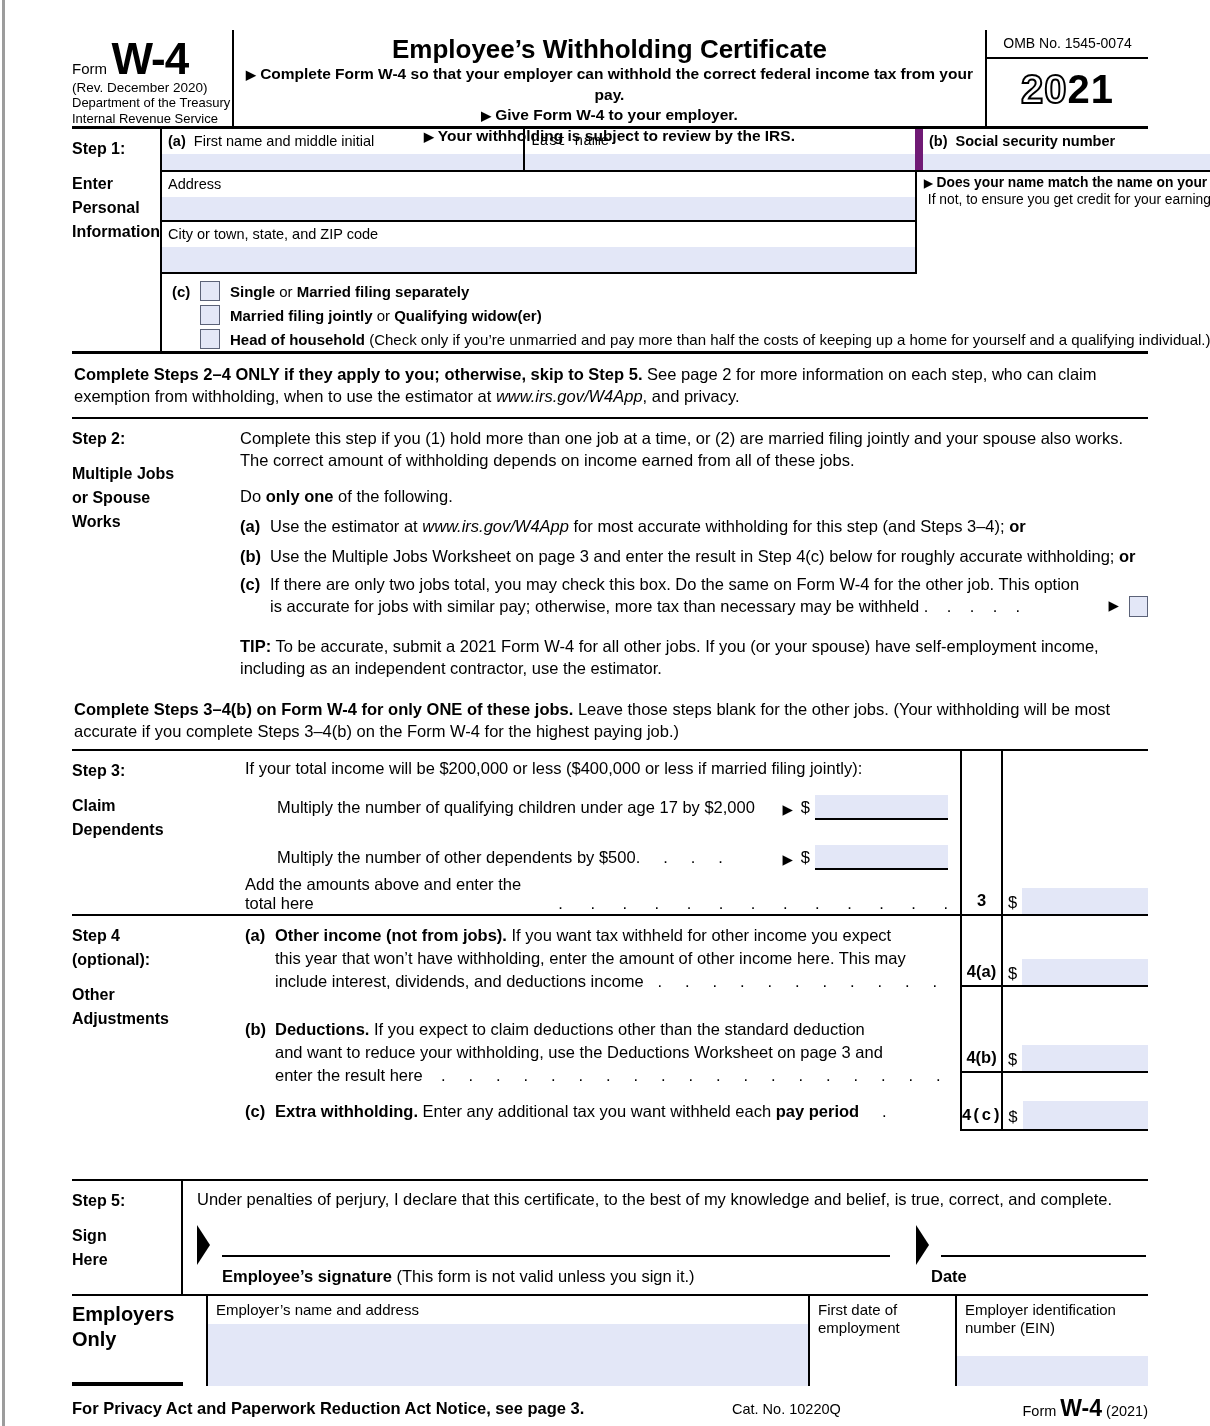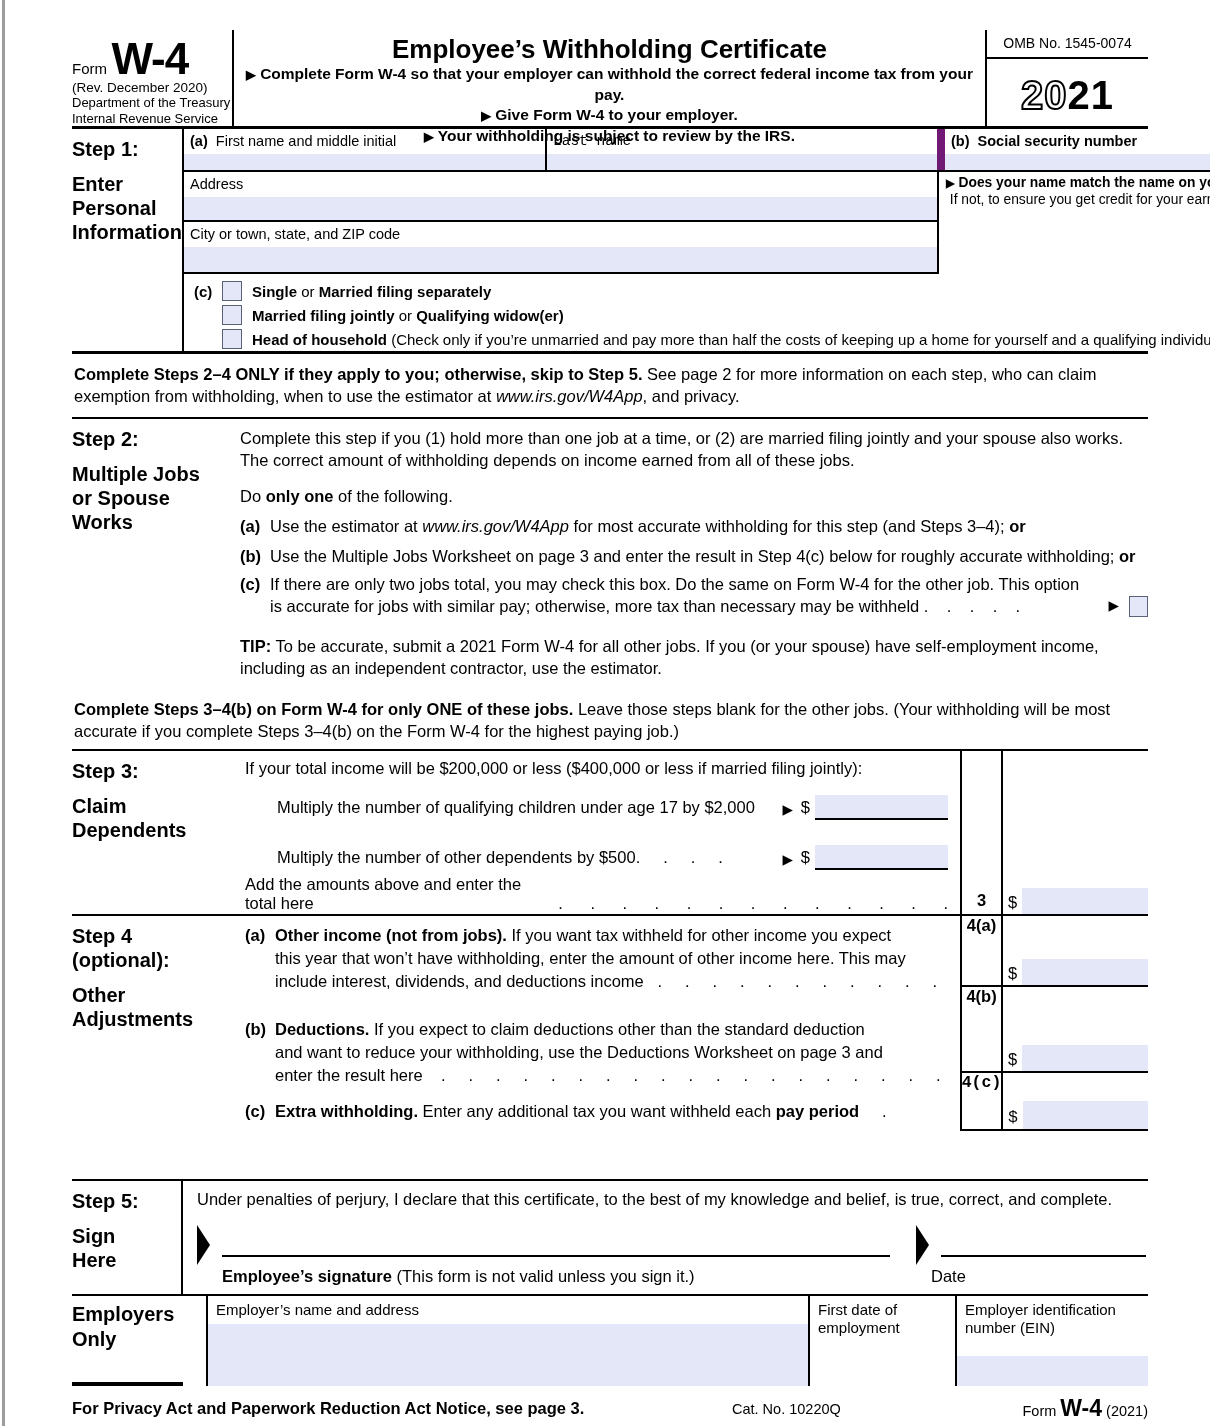--- a/index.html
+++ b/index.html
@@ -22,26 +22,26 @@
   .form-word { font-size:15px; }
   .form-num  { font-size:44px; font-weight:bold; letter-spacing:-1px; line-height:34px; }
   .rev   { font-size:13.5px; margin-top:2px; }
   .smalltxt { font-size:13px; line-height:15.5px; }
   .hdr-center { flex:1; border-left:2px solid #000; text-align:center; padding:4px 8px 0; }
   .hdr-title { font-size:26px; font-weight:bold; line-height:30px; }
   .hdr-bullet { font-size:15.5px; font-weight:bold; line-height:20px; }
   .arrow { font-size:0.82em; }
   .hdr-right { width:163px; border-left:2px solid #000; }
   .omb { font-size:14px; text-align:center; padding:5px 2px 6px; border-bottom:2px solid #000; }
-  .year { text-align:center; font-size:40px; font-weight:bold; padding-top:14px; letter-spacing:1px; }
+  .year { text-align:center; font-size:40px; font-weight:bold; padding-top:8px; letter-spacing:1px; }
   .year .outline { color:#fff; -webkit-text-stroke:2px #000; }
 
   
   .s1 { display:flex; border-bottom:3px solid #000; height:225px; }
-  .step-label { font-size:20px; font-weight:bold; line-height:24px; padding-top:8px; }
+  .step-label { font-size:16px; font-weight:bold; line-height:24px; padding-top:8px; }
   .step-label .t { margin-bottom:11px; }
   .s1-labelcol { width:117px; }
   .s1-body { flex:1; border-left:2px solid #000; display:flex; flex-direction:column; }
   .s1-row1 { display:flex; height:52px; border-bottom:2px solid #000; }
   .cell { display:flex; flex-direction:column; }
   .cell .lbl { font-size:14.5px; padding:4px 0 0 6px; height:25px; white-space:nowrap; }
   .cell .input { flex:1; }
   .w-first { width:363px; border-right:2px solid #000; }
   .w-last  { width:398px; border-right:8px solid #701a75;font-family:Liberation Mono, monospace; }
   .w-ssn   { flex:1; }
@@ -96,38 +96,38 @@
   
   .s4 { display:flex; height:215px; }
   .s4-labelcol { width:168px; }
   .s4-body { flex:1; font-size:16.5px; line-height:23px; padding-left:5px; display:flex; flex-direction:column; }
   .r4 { display:flex; }
   .r4a { height:76px; padding-top:8px; }
   .r4b { height:92px; padding-top:26px; }
   .r4c { height:47px; padding-top:16px; }
   .r4 .tag { width:30px; font-weight:bold; flex:none; }
   .s4-ncol { width:43px; border-left:2px solid #000; border-right:2px solid #000; display:flex; flex-direction:column; font-weight:bold; font-size:16.5px; }
-  .nc { display:flex; justify-content:center; align-items:flex-start; border-bottom:2px solid #000; padding-bottom:4px; }
+  .nc { display:flex; justify-content:center; align-items:flex-end; border-bottom:2px solid #000; padding-bottom:4px; }
   .nca { height:76px; } .ncb { height:92px; } .ncc { height:62px;font-family:Liberation Mono, monospace; }
   .s4-acol { width:145px; display:flex; flex-direction:column; }
   .ac { border-bottom:2px solid #000; display:flex; align-items:flex-end; padding-left:5px; }
   .ac .dollar { padding-bottom:2px; font-size:16.5px; }
 
   
   .gap { height:48px; }
   .s5 { display:flex; border-top:2px solid #000; border-bottom:2px solid #000; height:117px; }
   .s5-labelcol { width:111px; border-right:2px solid #000; }
   .s5-body { flex:1; padding:9px 0 0 14px; font-size:16.5px; }
   .sigrow { display:flex; align-items:flex-end; margin-top:10px; height:46px; }
   .tri { width:0; height:0; border-left:13px solid #000; border-top:20px solid transparent; border-bottom:20px solid transparent; }
   .sigline { flex:1; border-bottom:2px solid #000; height:40px; margin:0 26px 8px 12px; }
   .dateline { width:205px; border-bottom:2px solid #000; height:40px; margin:0 2px 8px 12px; }
   .siglabels { display:flex; font-size:16.5px; margin-top:2px; }
   .sl { flex:1; padding-left:25px; }
-  .dl { width:217px; font-weight:normal; }
+  .dl { width:217px; font-weight:bold; }
 
   
   .emp { display:flex; height:90px; }
   .emp-labelcol { width:111px; border-bottom:4px solid #000; font-size:20px; font-weight:bold; line-height:25px; padding-top:6px; }
   .emp-name { width:602px; border-left:2px solid #000; display:flex; flex-direction:column;margin-left:23px; }
   .emp-name .lbl { font-size:15px; padding:5px 0 0 8px; height:28px; }
   .emp-name .box { flex:1; }
   .emp-date { width:147px; border-left:2px solid #000; display:flex; flex-direction:column;align-items:flex-end; }
   .emp-ein  { flex:1; border-left:2px solid #000; display:flex; flex-direction:column; }
   .emp-col-lbl { flex:1; font-size:15px; line-height:18px; padding:5px 6px 0 8px; }

